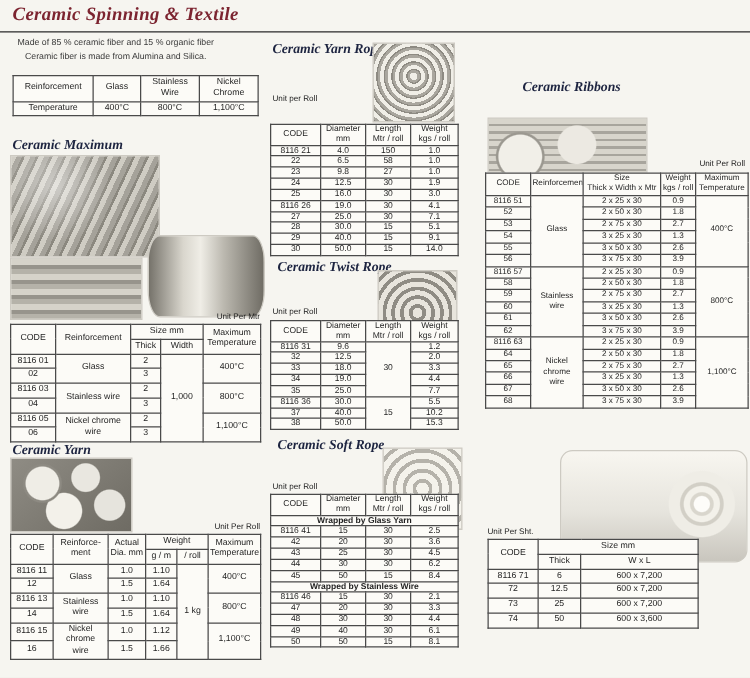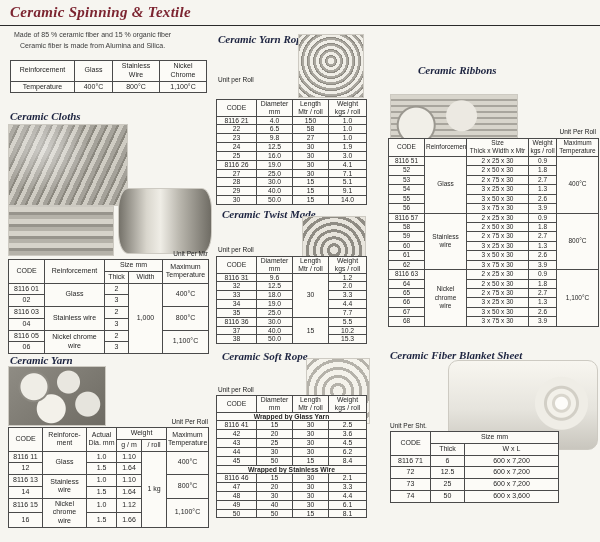--- a/index.html
+++ b/index.html
@@ -76,21 +76,21 @@
         </tr>
         <tr>
           <td>Temperature</td>
           <td>400°C</td>
           <td>800°C</td>
           <td>1,100°C</td>
         </tr>
       </tbody>
   </table>
 
-  <div class="abs heading" style="left:10px;top:110px;">Ceramic Cloths</div>
+  <div class="abs heading" style="left:10px;top:110px;">Ceramic Maximum</div>
   <div class="photo" id="photo-cloth-roll" style="left:8px;top:124px;width:118px;height:80px;"></div>
   <div class="photo" id="photo-cloth-tube" style="left:118px;top:188px;width:92px;height:64px;"></div>
   <div class="photo" id="photo-cloth-stack" style="left:8px;top:206px;width:104px;height:48px;"></div>
   <div class="abs unit" style="left:120px;top:250px;width:88px;text-align:right;">Unit Per Mtr</div>
   <table class="abs" style="left:8px;top:259px;width:200px;">
     <colgroup>
         <col style="width:36px">
         <col style="width:60px">
         <col style="width:24px">
         <col style="width:34px">
@@ -295,21 +295,21 @@
         </tr>
         <tr>
           <td>30</td>
           <td>50.0</td>
           <td>15</td>
           <td>14.0</td>
         </tr>
       </tbody>
   </table>
 
-  <div class="abs heading" style="left:222px;top:208px;">Ceramic Twist Made</div>
+  <div class="abs heading" style="left:222px;top:208px;">Ceramic Twist Rope</div>
   <div class="photo" id="photo-twist-rope" style="left:302px;top:216px;width:62px;height:64px;"></div>
   <div class="abs unit" style="left:218px;top:246px;">Unit per Roll</div>
   <table class="abs mid" style="left:216px;top:256px;width:150px;">
     <colgroup>
         <col style="width:40px">
         <col style="width:36px">
         <col style="width:36px">
         <col style="width:38px">
       </colgroup>
     <thead>
@@ -579,21 +579,20 @@
           <td>2.6</td>
         </tr>
         <tr>
           <td>68</td>
           <td>3 x 75 x 30</td>
           <td>3.9</td>
         </tr>
       </tbody>
   </table>
 
-  <div class="abs heading" style="left:390px;top:349px;">Ceramic Fiber Blanket Sheet</div>
   <div class="photo" id="photo-blanket" style="left:448px;top:360px;width:148px;height:88px;"></div>
   <div class="abs unit" style="left:390px;top:422px;">Unit Per Sht.</div>
   <table class="abs" style="left:390px;top:431px;width:168px;">
     <colgroup>
         <col style="width:40px">
         <col style="width:34px">
         <col style="width:94px">
       </colgroup>
     <thead>
       <tr>

